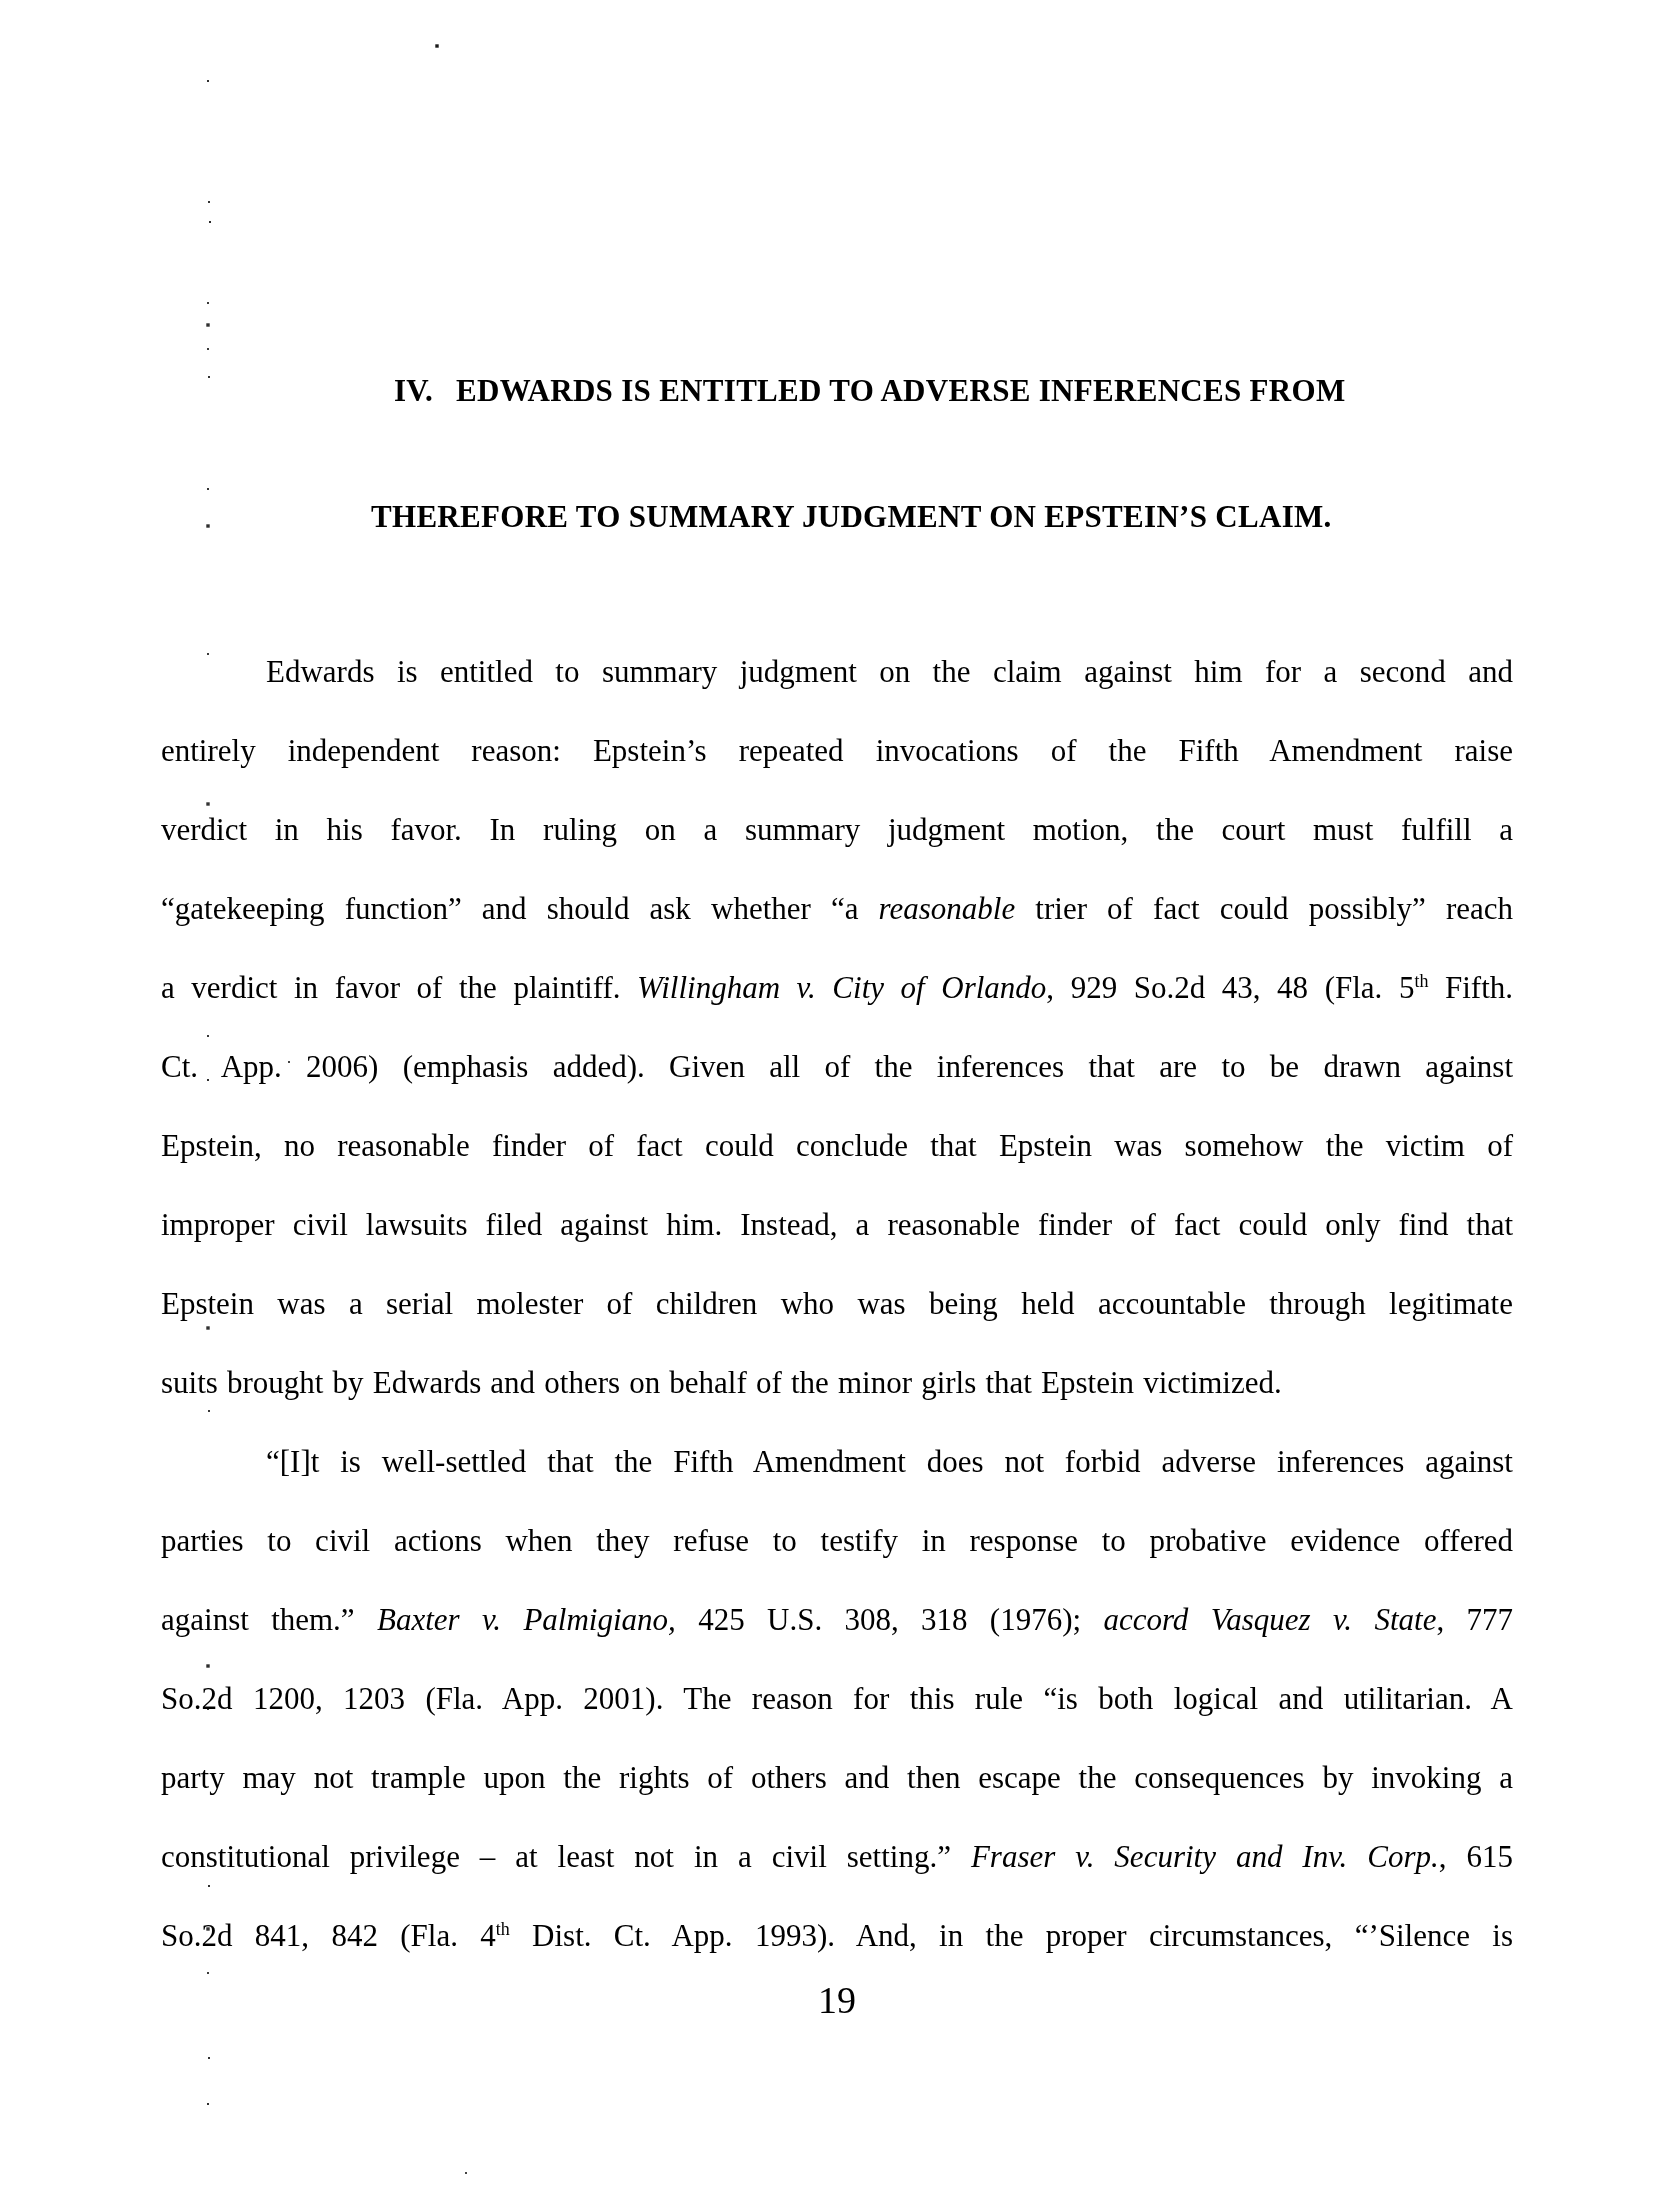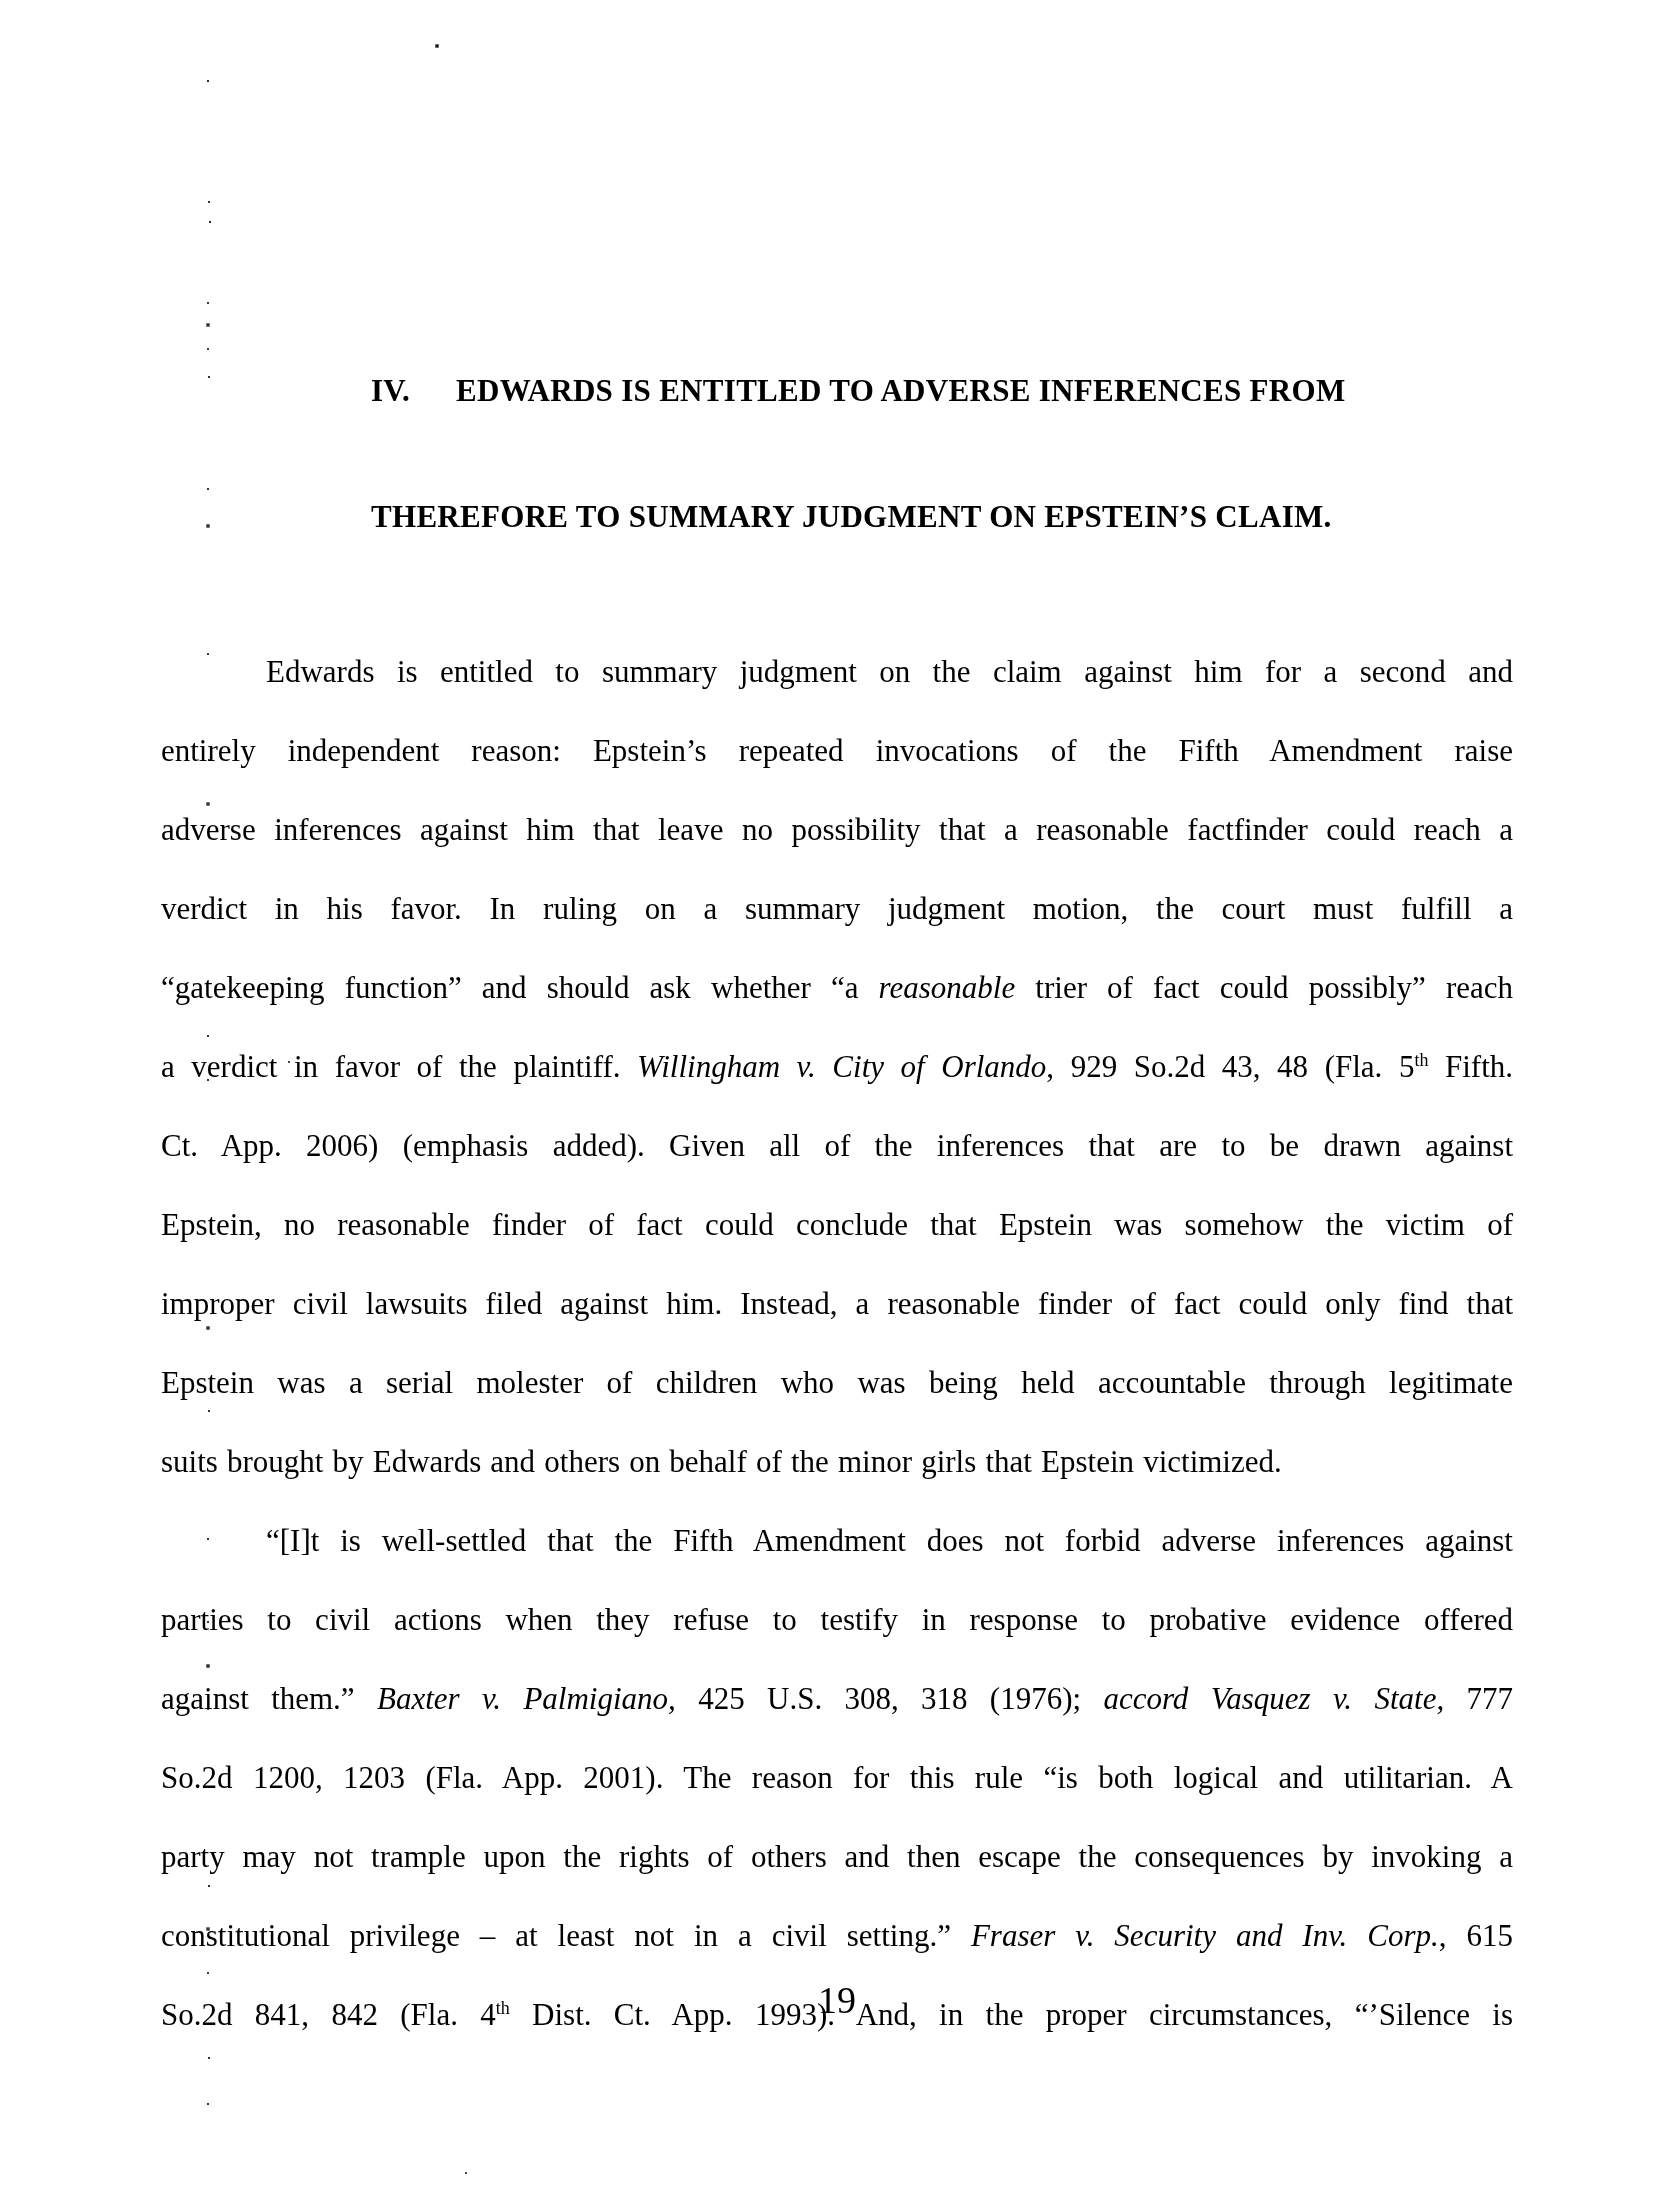--- a/index.html
+++ b/index.html
@@ -26,20 +26,21 @@
     margin-left: 210px;
     font-weight: bold;
     font-size: 31px;
     line-height: 42px;
     letter-spacing: 0.3px;
     white-space: pre-wrap;
   }
   .h-num {
     display: inline-block;
     width: 85px;
+    text-align: center;
   }
   .paragraphs {
     margin-top: 9.6px;
     font-size: 31px;
   }
   .line {
     line-height: 79px;
     text-align: justify;
     text-align-last: justify;
     word-spacing: 1.4px;
@@ -113,21 +114,20 @@
 
   <div class="content">
     <div class="heading">
       <div class="h-line"><span class="h-num">IV.</span><span>EDWARDS IS ENTITLED TO ADVERSE INFERENCES FROM</span></div>
       <div class="h-line">THEREFORE TO SUMMARY JUDGMENT ON EPSTEIN’S CLAIM.</div>
     </div>
 
     <div class="paragraphs">
         <div class="line indent"><span>Edwards is entitled to summary judgment on the claim against him for a second and</span></div>
         <div class="line"><span>entirely independent reason: Epstein’s repeated invocations of the Fifth Amendment raise</span></div>
-        <div class="line"><span>adverse inferences against him that leave no possibility that a reasonable factfinder could reach a</span></div>
         <div class="line"><span>verdict in his favor.  In ruling on a summary judgment motion, the court must fulfill a</span></div>
         <div class="line"><span>“gatekeeping function” and should ask whether “a </span><span class="italic">reasonable</span><span> trier of fact could possibly” reach</span></div>
         <div class="line"><span>a verdict in favor of the plaintiff.  </span><span class="italic">Willingham v. City of Orlando</span><span>, 929 So.2d 43, 48 (Fla. 5</span><span class="sup">th</span><span> Fifth.</span></div>
         <div class="line"><span>Ct. App. 2006) (emphasis added).  Given all of the inferences that are to be drawn against</span></div>
         <div class="line"><span>Epstein, no reasonable finder of fact could conclude that Epstein was somehow the victim of</span></div>
         <div class="line"><span>improper civil lawsuits filed against him.  Instead, a reasonable finder of fact could only find that</span></div>
         <div class="line"><span>Epstein was a serial molester of children who was being held accountable through legitimate</span></div>
         <div class="line last"><span>suits brought by Edwards and others on behalf of the minor girls that Epstein victimized.</span></div>
         <div class="line indent"><span>“[I]t is well-settled that the Fifth Amendment does not forbid adverse inferences against</span></div>
         <div class="line"><span>parties to civil actions when they refuse to testify in response to probative evidence offered</span></div>

